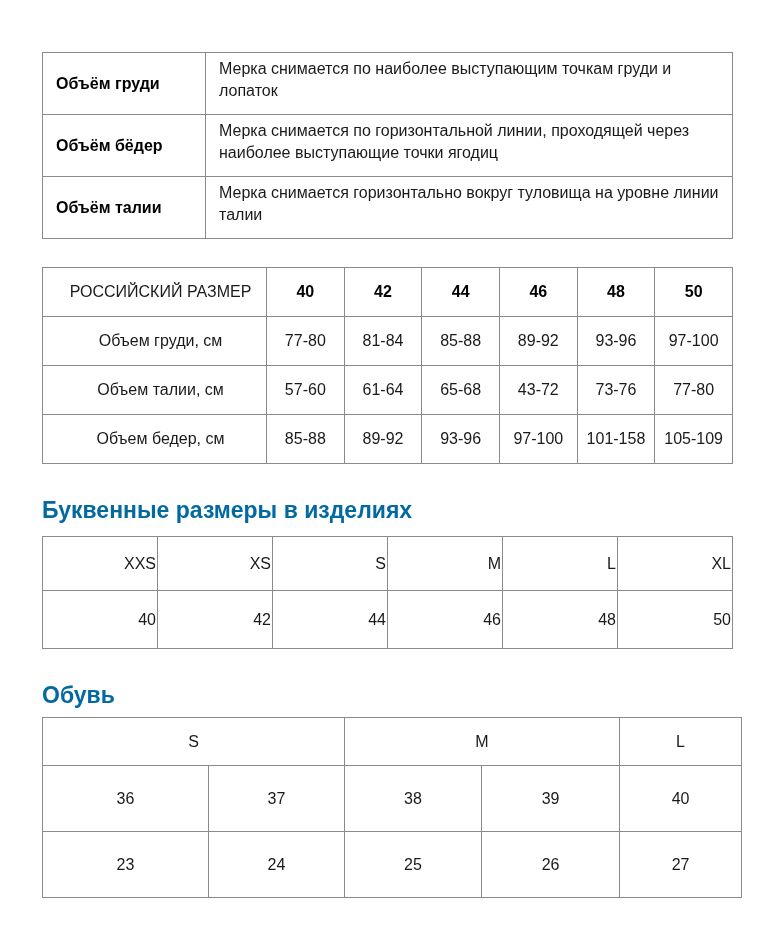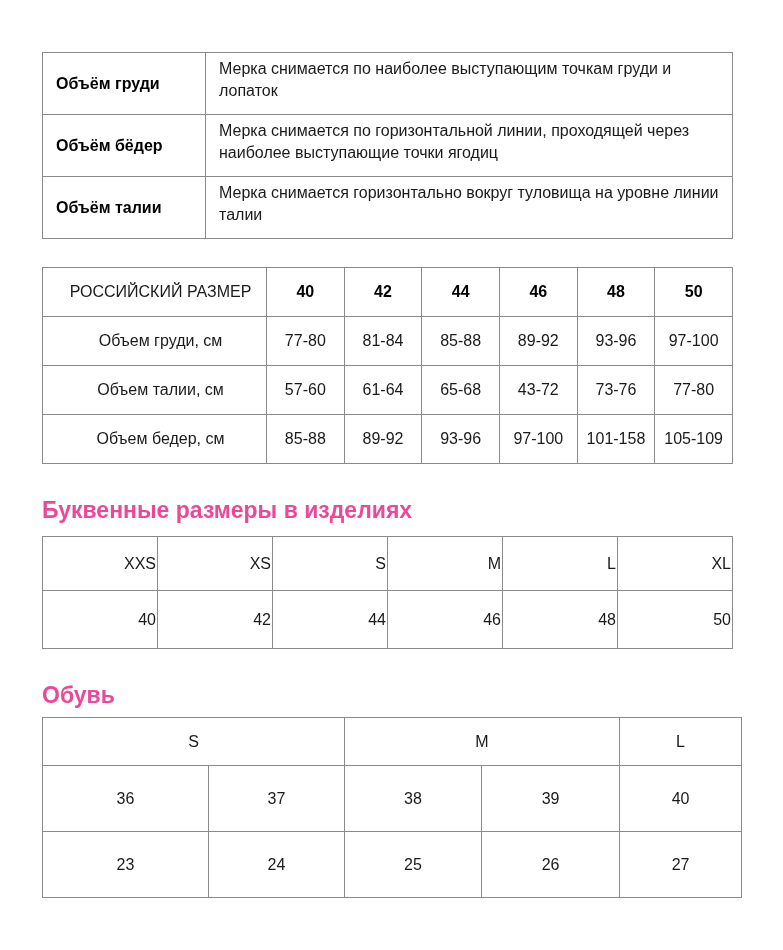--- a/index.html
+++ b/index.html
@@ -44,21 +44,21 @@
   .t2 { margin-top: 28px; }
   .t2 td { height: 49px; text-align: center; }
   .t2 col.c1 { width: 224px; }
   .t2 .row-label { text-align: center; padding-left: 13px; }
   .t2 .size-head { font-weight: bold; color: #000; }
   
   .section-heading {
     font-size: 23px;
     line-height: 28px;
     font-weight: bold;
-    color: #ec4899;
+    color: #0369a1;
     margin: 32px 0 12px 0;
   }
   .section-heading.shoes-h { margin-bottom: 8px; }
   
   .t3 td { height: 54px; padding-left: 1px; text-align: right; }
   .t3 .num-row td { height: 58px; }
   
   .t4 td { height: 66px; text-align: center; }
   .t4 .group-row td { height: 48px; }
   .t4 col.c1 { width: 166px; }

